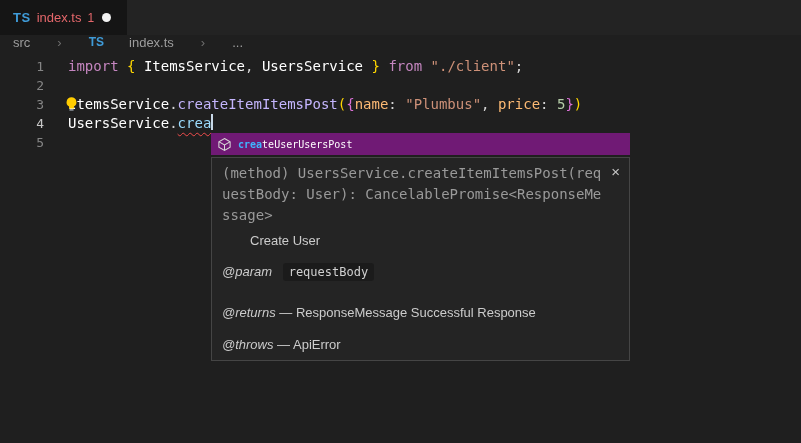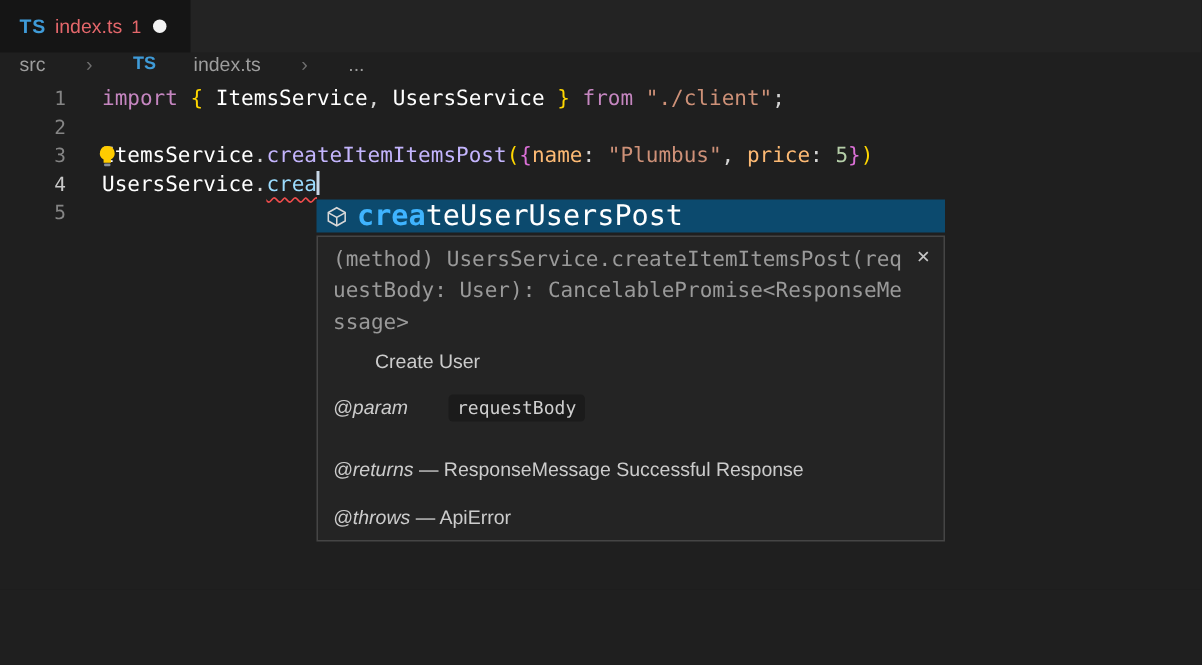--- a/index.html
+++ b/index.html
@@ -27,40 +27,40 @@
   .code { margin-left:24px; white-space:pre; color:#d4d4d4; }
   .tok-kw { color:#c586c0; } .tok-ty { color:#ffffff; } .tok-fn { color:#c4b5fd; }
   .tok-st { color:#ce9178; } .tok-pr { color:#fdba74; } .tok-nu { color:#b5cea8; }
   .tok-pl { color:#d4d4d4; } .tok-b1 { color:#ffd700; } .tok-b2 { color:#da70d6; }
   .tok-er { color:#9cdcfe; text-decoration:underline wavy #f14c4c 1px; text-underline-offset:4px; }
   .cursor { display:inline-block; width:2px; height:16px; background:#c8d8e8; vertical-align:-3px; }
   .lightbulb { position:absolute; left:63px; top:96px; width:17px; height:17px; }
   
   .suggest { position:absolute; left:211px; top:133px; width:419px; }
   .suggest-item {
-    height:22px; background:#0c4a6e; display:flex; align-items:center;
-    padding:0 8px 0 6px; font-family:"DejaVu Sans Mono", monospace; font-size:19px; color:#fff;
+    height:22px; background:#701a75; display:flex; align-items:center;
+    padding:0 8px 0 6px; font-family:"DejaVu Sans Mono", monospace; font-size:10px; color:#fff;
   }
   .method-icon { width:15px; height:15px; margin-right:6px; flex:none; }
   .match { color:#3fb4ff; font-weight:bold; }
   .suggest-docs {
     margin-top:2px; background:#242424; border:1px solid #454545; position:relative;
     padding:5px 10px 8px 10px; width:419px; color:#cccccc;
   }
   .sig-line { font-family:"DejaVu Sans Mono", monospace; font-size:14px; line-height:21px; color:#9a9a9a; white-space:pre; }
   .close-btn { position:absolute; top:6px; right:9px; color:#c5c5c5; font-size:15px; line-height:15px; cursor:default; }
   .doc-summary { font-size:13px; color:#cccccc; margin-top:7px;margin-left:28px; }
   .doc-row { font-size:13px; color:#cccccc; }
   .doc-row.param { margin-top:16px; }
   .doc-row.returns { margin-top:26px; }
   .doc-row.throws { margin-top:17px; }
   .doc-tag { font-style:italic; }
   .code-chip {
     font-family:"DejaVu Sans Mono", monospace; font-size:12px; background:#1b1b1b;
-    color:#d0d0d0; padding:2px 6px; border-radius:3px; margin-left:23px;
+    color:#d0d0d0; padding:2px 6px; border-radius:3px; margin-left:7px;
   }
 </style>
 </head>
 <body>
 
 <div class="screen">
 
   <div class="tabbar">
     <div class="tab">
       <span class="ts-icon">TS</span>

